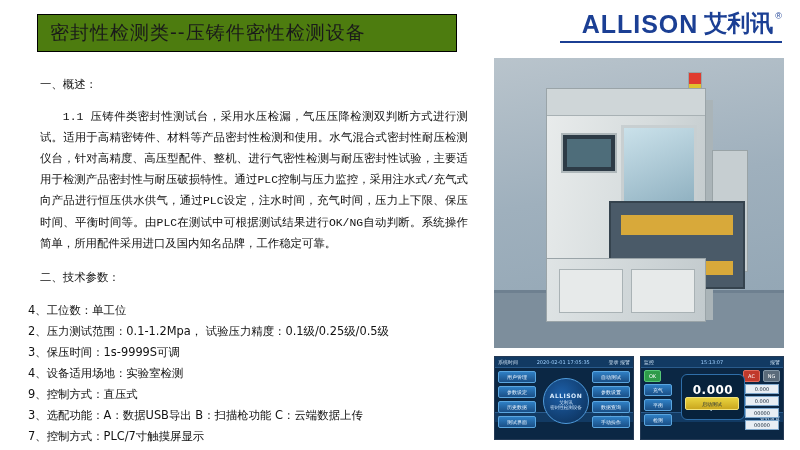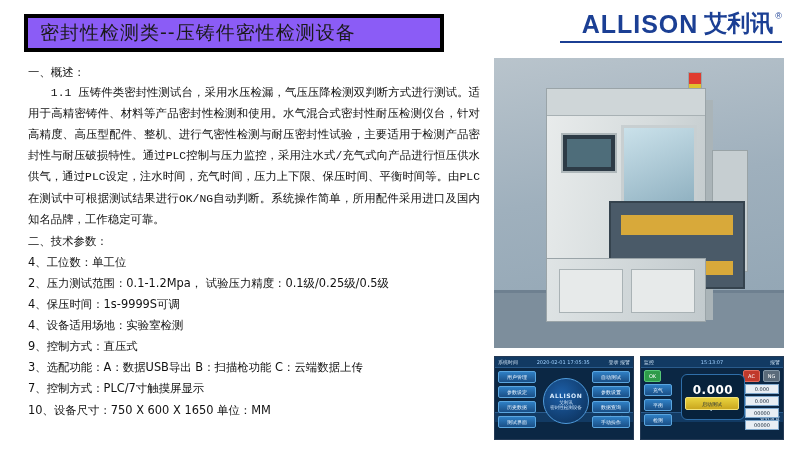--- a/index.html
+++ b/index.html
@@ -5,22 +5,22 @@
   html,body{margin:0;padding:0;}
   body{
     width:800px;height:450px;background:#ffffff;overflow:hidden;
     font-family:"Liberation Sans", sans-serif;
     position:relative;
   }
   .page{position:absolute;inset:0;}
 
   
   .title-box{
-    position:absolute;left:24px;top:14px;width:420px;height:38px;
-    border:4px solid #000000;background:#8b5cf6;
+    position:absolute;left:37px;top:14px;width:420px;height:38px;
+    border:1px solid #000000;background:#4d7c0f;
     display:flex;align-items:center;padding-left:12px;box-sizing:border-box;
   }
   .title-box .title{
     font-size:19px;color:#1a1a1a;letter-spacing:1px;font-weight:500;
     font-family:"DejaVu Sans","Liberation Sans",sans-serif;
   }
   .brand{
     position:absolute;right:18px;top:12px;display:flex;align-items:flex-start;
   }
   .brand .allison{
@@ -37,21 +37,21 @@
   .brand-underline{
     position:absolute;right:18px;top:41px;width:222px;height:2px;background:#1b3f94;
   }
 
   
   .body-text{
     position:absolute;left:28px;top:62px;width:452px;
     font-size:11.4px;line-height:1.85;color:#111;
     font-family:"DejaVu Sans","Liberation Sans",sans-serif;
   }
-  .body-text p{margin:0;}
+  .body-text p{margin:12px;}
   .body-text p.indent{text-indent:2em;text-align:justify;font-family:Liberation Mono, monospace;}
   .sec{margin-top:2px;}
 
   .list{margin:0;padding:0;}
   .list p{margin:0;white-space:nowrap;}
 
   
   .photo{
     position:absolute;left:494px;top:58px;width:290px;height:290px;
     background:linear-gradient(170deg,#b9c4cc 0%,#9fb0bd 45%,#8fa3b2 100%);
@@ -167,21 +167,21 @@
   </div>
   <div class="brand-underline"></div>
 
   <div class="body-text">
     <p class="sec">一、概述：</p>
     <p class="indent">1.1 压铸件类密封性测试台，采用水压检漏，气压压降检测双判断方式进行测试。适用于高精密铸件、材料等产品密封性检测和使用。水气混合式密封性耐压检测仪台，针对高精度、高压型配件、整机、进行气密性检测与耐压密封性试验，主要适用于检测产品密封性与耐压破损特性。通过PLC控制与压力监控，采用注水式/充气式向产品进行恒压供水供气，通过PLC设定，注水时间，充气时间，压力上下限、保压时间、平衡时间等。由PLC在测试中可根据测试结果进行OK/NG自动判断。系统操作简单，所用配件采用进口及国内知名品牌，工作稳定可靠。</p>
     <p class="sec">二、技术参数：</p>
     <div class="list">
       <p>4、工位数：单工位</p>
       <p>2、压力测试范围：0.1-1.2Mpa，  试验压力精度：0.1级/0.25级/0.5级</p>
-      <p>4、保压时间：1s-9999S可调</p>
+      <p>3、保压时间：1s-9999S可调</p>
       <p>4、设备适用场地：实验室检测</p>
       <p>9、控制方式：直压式</p>
       <p>3、选配功能：A：数据USB导出  B：扫描枪功能  C：云端数据上传</p>
       <p>7、控制方式：PLC/7寸触摸屏显示</p>
       <p>10、设备尺寸：750 X 600 X 1650 单位：MM</p>
     </div>
   </div>
 
   <div class="photo">
     <div class="floor"></div>

